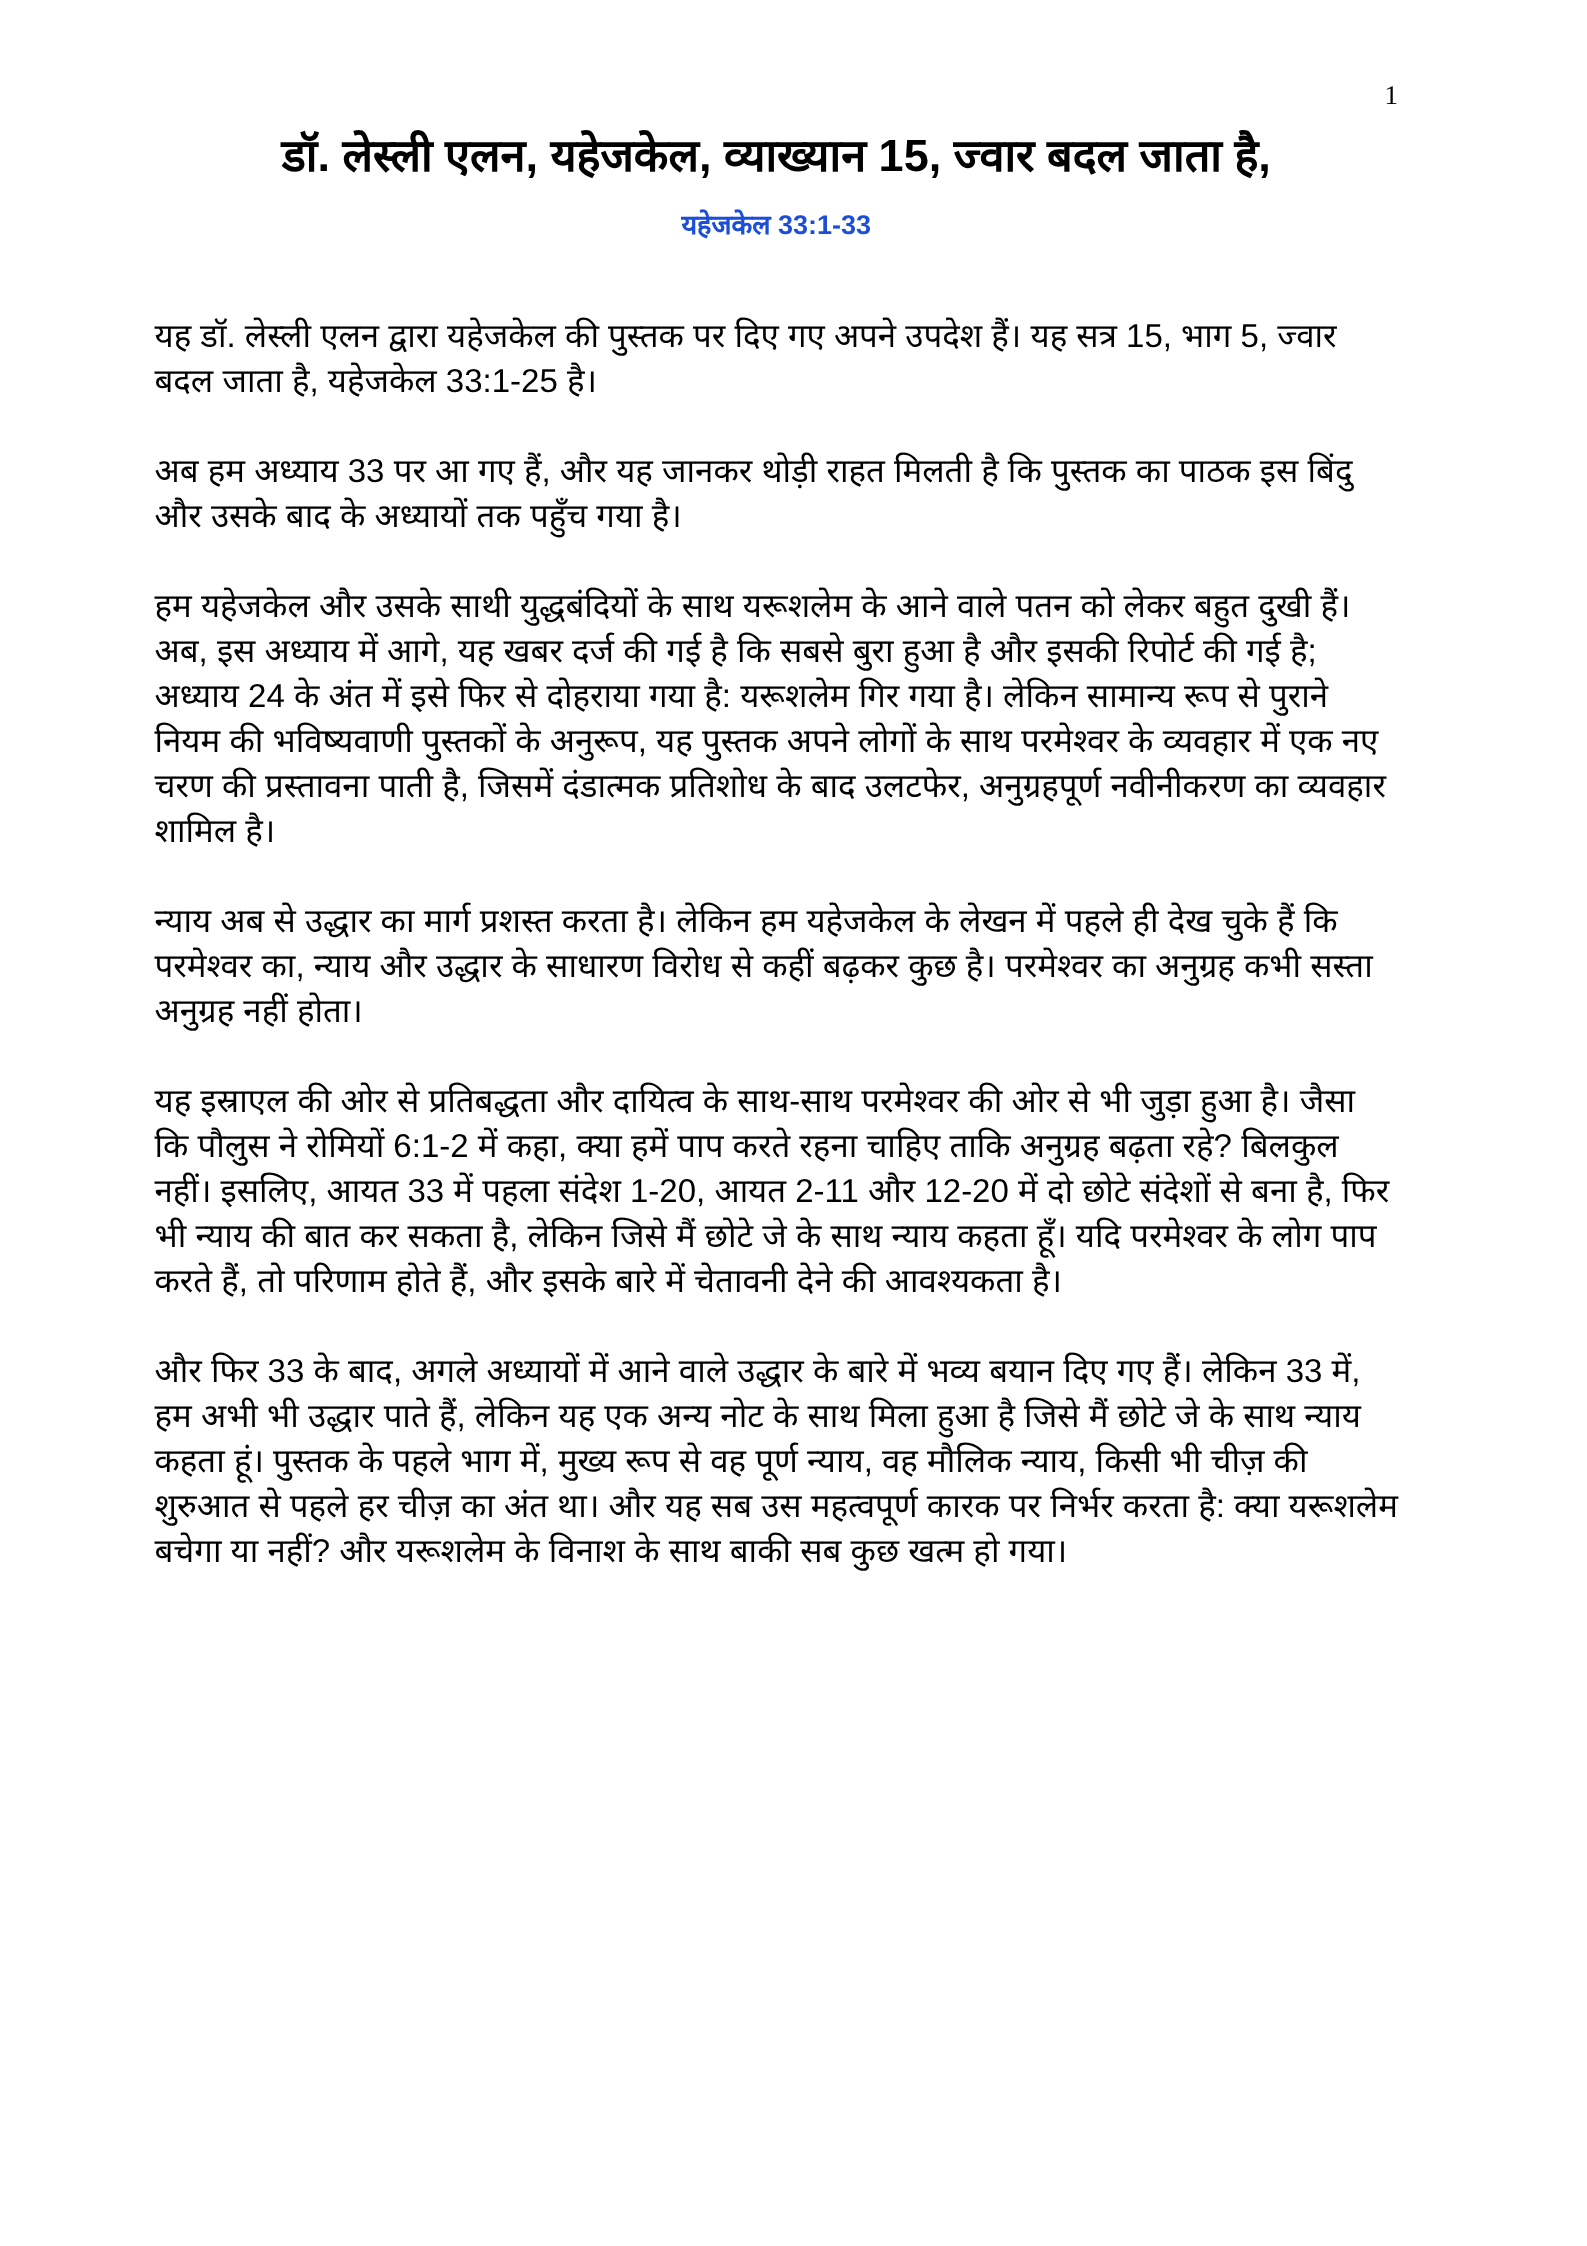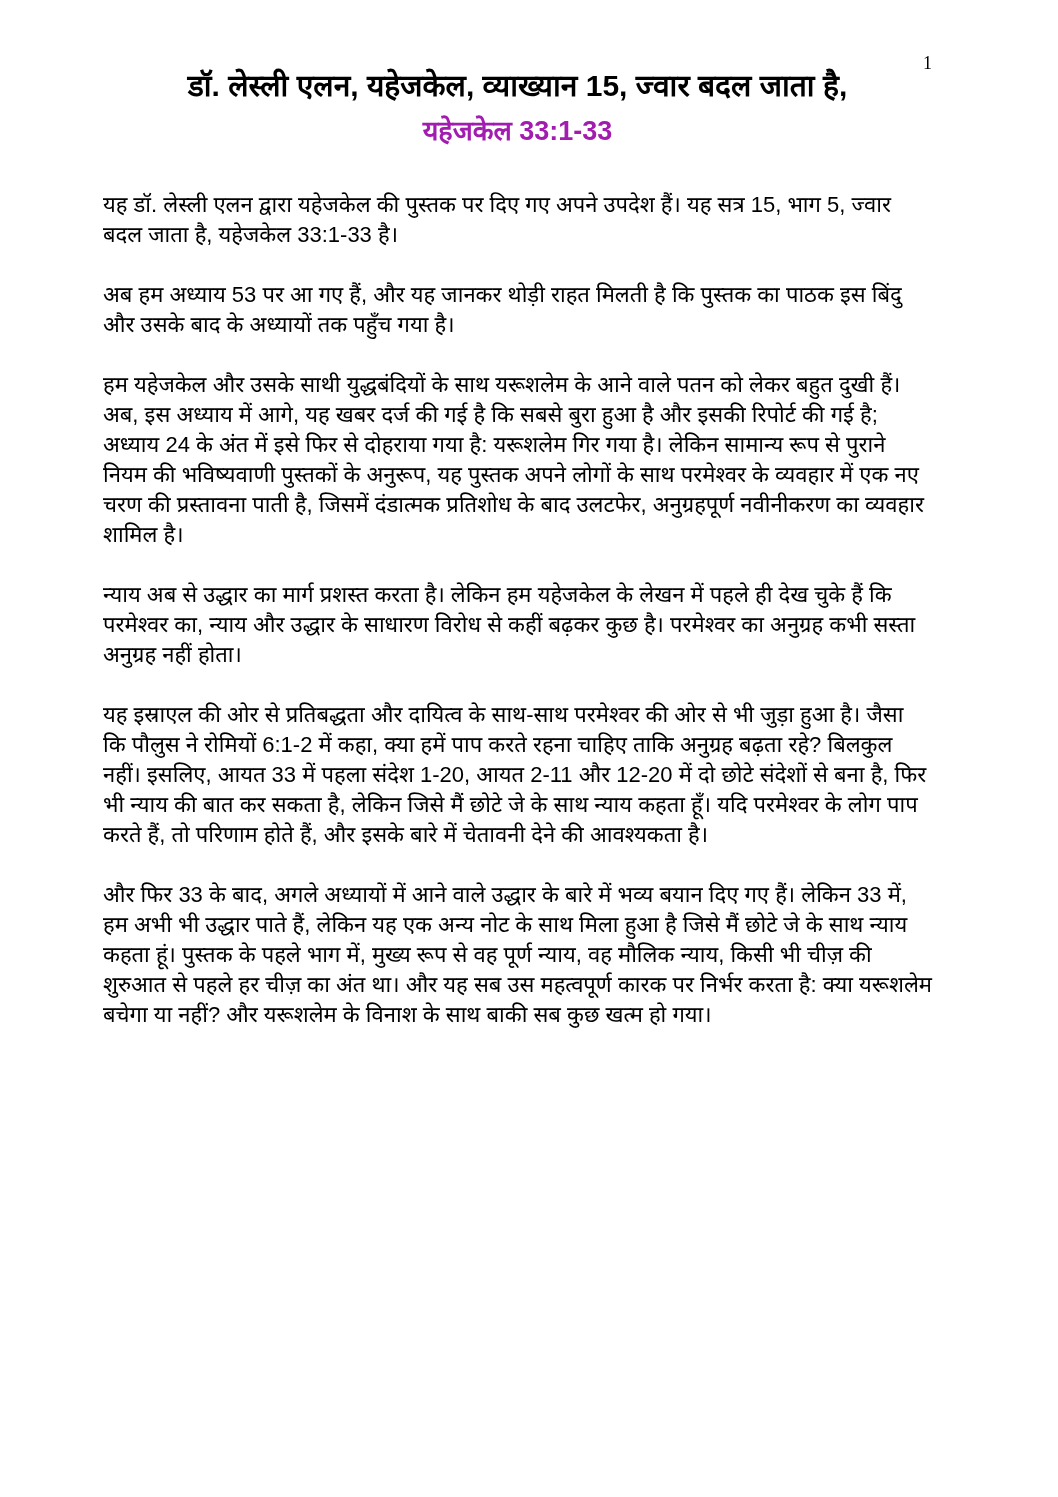--- a/index.html
+++ b/index.html
@@ -21,38 +21,38 @@
     position: absolute;
     top: 54px;
     right: 126px;
     font-family: "Liberation Serif", "DejaVu Serif", serif;
     font-size: 18px;
     line-height: 1;
     color: #000000;
   }
   .content {
     box-sizing: border-box;
-    padding: 62px 126px 0 103px;
+    padding: 81px 126px 0 103px;
   }
   h1.doc-title {
     margin: 0 auto;
     max-width: 820px;
     text-align: center;
     font-size: 30px;
     line-height: 48px;
     font-weight: 700;
     color: #000000;
   }
   h2.doc-subtitle {
     margin: 0;
     text-align: center;
-    font-size: 27px;
+    font-size: 18px;
     line-height: 42px;
     font-weight: 700;
-    color: #a21caf;
+    color: #1d4ed8;
   }
   .copyright {
     margin: 2px 0 0 0;
     text-align: center;
     font-size: 20px;
     line-height: 26px;
     font-weight: 400;
     color: #000000;
   }
   .doc-body {
@@ -72,21 +72,21 @@
 <div class="page">
   <div class="page-number">1</div>
 
   <div class="content">
     <h1 class="doc-title">डॉ. लेस्ली एलन, यहेजकेल, व्याख्यान 15, ज्वार बदल जाता है,</h1>
 
     <h2 class="doc-subtitle">यहेजकेल 33:1-33</h2>
 
 
     <div class="doc-body">
-        <p>यह डॉ. लेस्ली एलन द्वारा यहेजकेल की पुस्तक पर दिए गए अपने उपदेश हैं। यह सत्र 15, भाग 5, ज्वार बदल जाता है, यहेजकेल 33:1-33 है।</p>
-        <p>अब हम अध्याय 53 पर आ गए हैं, और यह जानकर थोड़ी राहत मिलती है कि पुस्तक का पाठक इस बिंदु और उसके बाद के अध्यायों तक पहुँच गया है।</p>
+        <p>यह डॉ. लेस्ली एलन द्वारा यहेजकेल की पुस्तक पर दिए गए अपने उपदेश हैं। यह सत्र 15, भाग 5, ज्वार बदल जाता है, यहेजकेल 33:1-25 है।</p>
+        <p>अब हम अध्याय 33 पर आ गए हैं, और यह जानकर थोड़ी राहत मिलती है कि पुस्तक का पाठक इस बिंदु और उसके बाद के अध्यायों तक पहुँच गया है।</p>
         <p>हम यहेजकेल और उसके साथी युद्धबंदियों के साथ यरूशलेम के आने वाले पतन को लेकर बहुत दुखी हैं। अब, इस अध्याय में आगे, यह खबर दर्ज की गई है कि सबसे बुरा हुआ है और इसकी रिपोर्ट की गई है; अध्याय 24 के अंत में इसे फिर से दोहराया गया है: यरूशलेम गिर गया है। लेकिन सामान्य रूप से पुराने नियम की भविष्यवाणी पुस्तकों के अनुरूप, यह पुस्तक अपने लोगों के साथ परमेश्वर के व्यवहार में एक नए चरण की प्रस्तावना पाती है, जिसमें दंडात्मक प्रतिशोध के बाद उलटफेर, अनुग्रहपूर्ण नवीनीकरण का व्यवहार शामिल है।</p>
         <p>न्याय अब से उद्धार का मार्ग प्रशस्त करता है। लेकिन हम यहेजकेल के लेखन में पहले ही देख चुके हैं कि परमेश्वर का, न्याय और उद्धार के साधारण विरोध से कहीं बढ़कर कुछ है। परमेश्वर का अनुग्रह कभी सस्ता अनुग्रह नहीं होता।</p>
         <p>यह इस्राएल की ओर से प्रतिबद्धता और दायित्व के साथ-साथ परमेश्वर की ओर से भी जुड़ा हुआ है। जैसा कि पौलुस ने रोमियों 6:1-2 में कहा, क्या हमें पाप करते रहना चाहिए ताकि अनुग्रह बढ़ता रहे? बिलकुल नहीं। इसलिए, आयत 33 में पहला संदेश 1-20, आयत 2-11 और 12-20 में दो छोटे संदेशों से बना है, फिर भी न्याय की बात कर सकता है, लेकिन जिसे मैं छोटे जे के साथ न्याय कहता हूँ। यदि परमेश्वर के लोग पाप करते हैं, तो परिणाम होते हैं, और इसके बारे में चेतावनी देने की आवश्यकता है।</p>
         <p>और फिर 33 के बाद, अगले अध्यायों में आने वाले उद्धार के बारे में भव्य बयान दिए गए हैं। लेकिन 33 में, हम अभी भी उद्धार पाते हैं, लेकिन यह एक अन्य नोट के साथ मिला हुआ है जिसे मैं छोटे जे के साथ न्याय कहता हूं। पुस्तक के पहले भाग में, मुख्य रूप से वह पूर्ण न्याय, वह मौलिक न्याय, किसी भी चीज़ की शुरुआत से पहले हर चीज़ का अंत था। और यह सब उस महत्वपूर्ण कारक पर निर्भर करता है: क्या यरूशलेम बचेगा या नहीं? और यरूशलेम के विनाश के साथ बाकी सब कुछ खत्म हो गया।</p>
       </div>
   </div>
 </div>
 
 </body></html>

